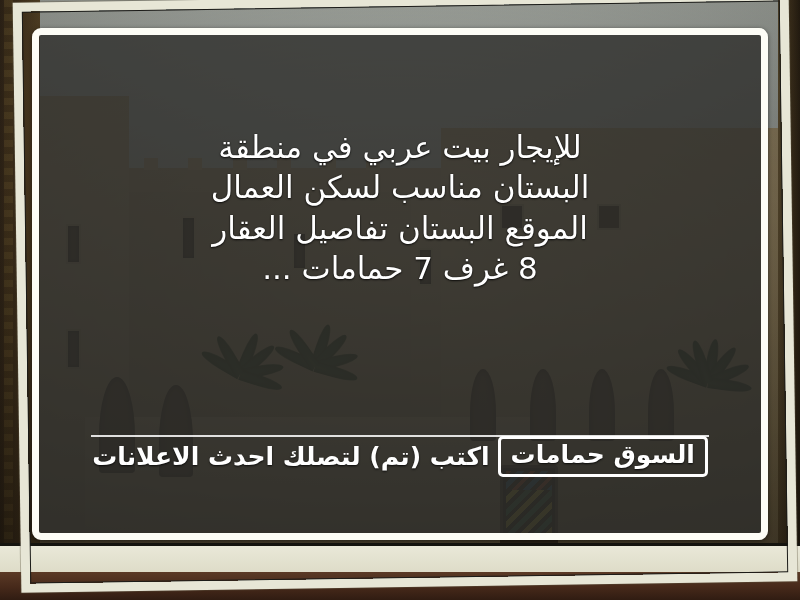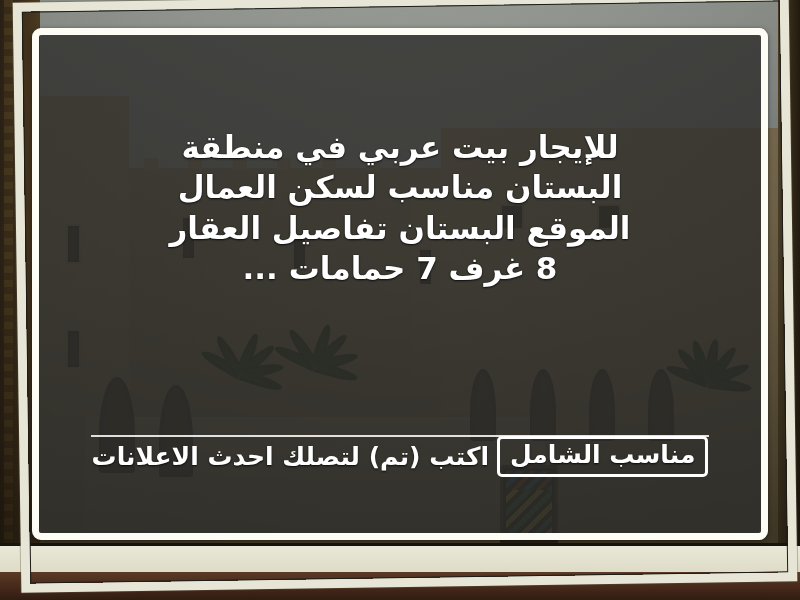--- a/index.html
+++ b/index.html
@@ -169,21 +169,21 @@
     justify-content: flex-start;
     align-items: stretch;
   }
 
   
   .headline {
     direction: rtl;
     text-align: center;
     color: #ffffff;
     font-family: "DejaVu Sans", sans-serif;
-    font-weight: bold;
+    font-weight: normal;
     font-size: 31px;
     line-height: 1.30;
     letter-spacing: 0;
     padding: 92px 44px 0 44px;
     text-shadow: 0 1px 2px rgba(0,0,0,.75), 0 0 1px rgba(0,0,0,.9);
     white-space: pre-line;
   }
 
   
   .footer {
@@ -328,20 +328,20 @@
     <div class="card-inner">
 
       <div class="headline">للإيجار بيت عربي في منطقة
 البستان مناسب لسكن العمال
 الموقع البستان تفاصيل العقار
 8 غرف 7 حمامات ...</div>
 
       <div class="footer-rule"></div>
 
       <div class="footer">
-        <div class="brand-box">مناسب الشامل</div>
+        <div class="brand-box">السوق حمامات</div>
         <div class="footer-tagline">اكتب (تم) لتصلك احدث الاعلانات</div>
       </div>
 
     </div>
   </div>
 
 </div>
 
 </body></html>

